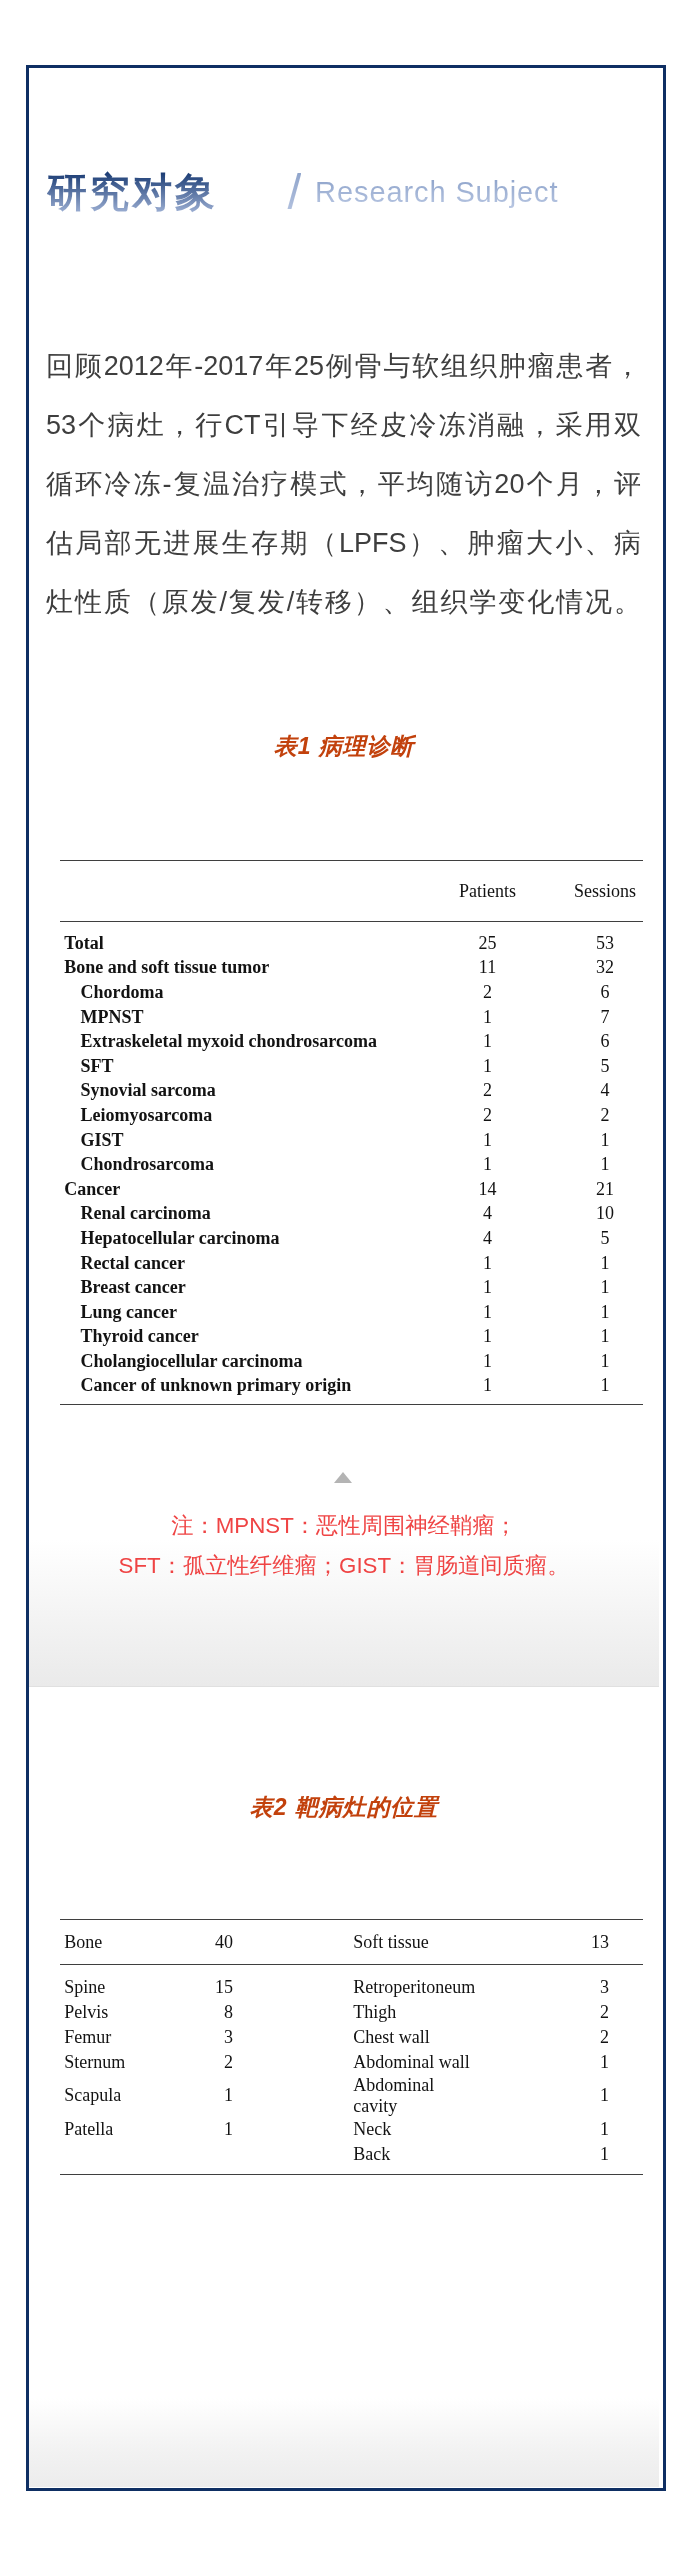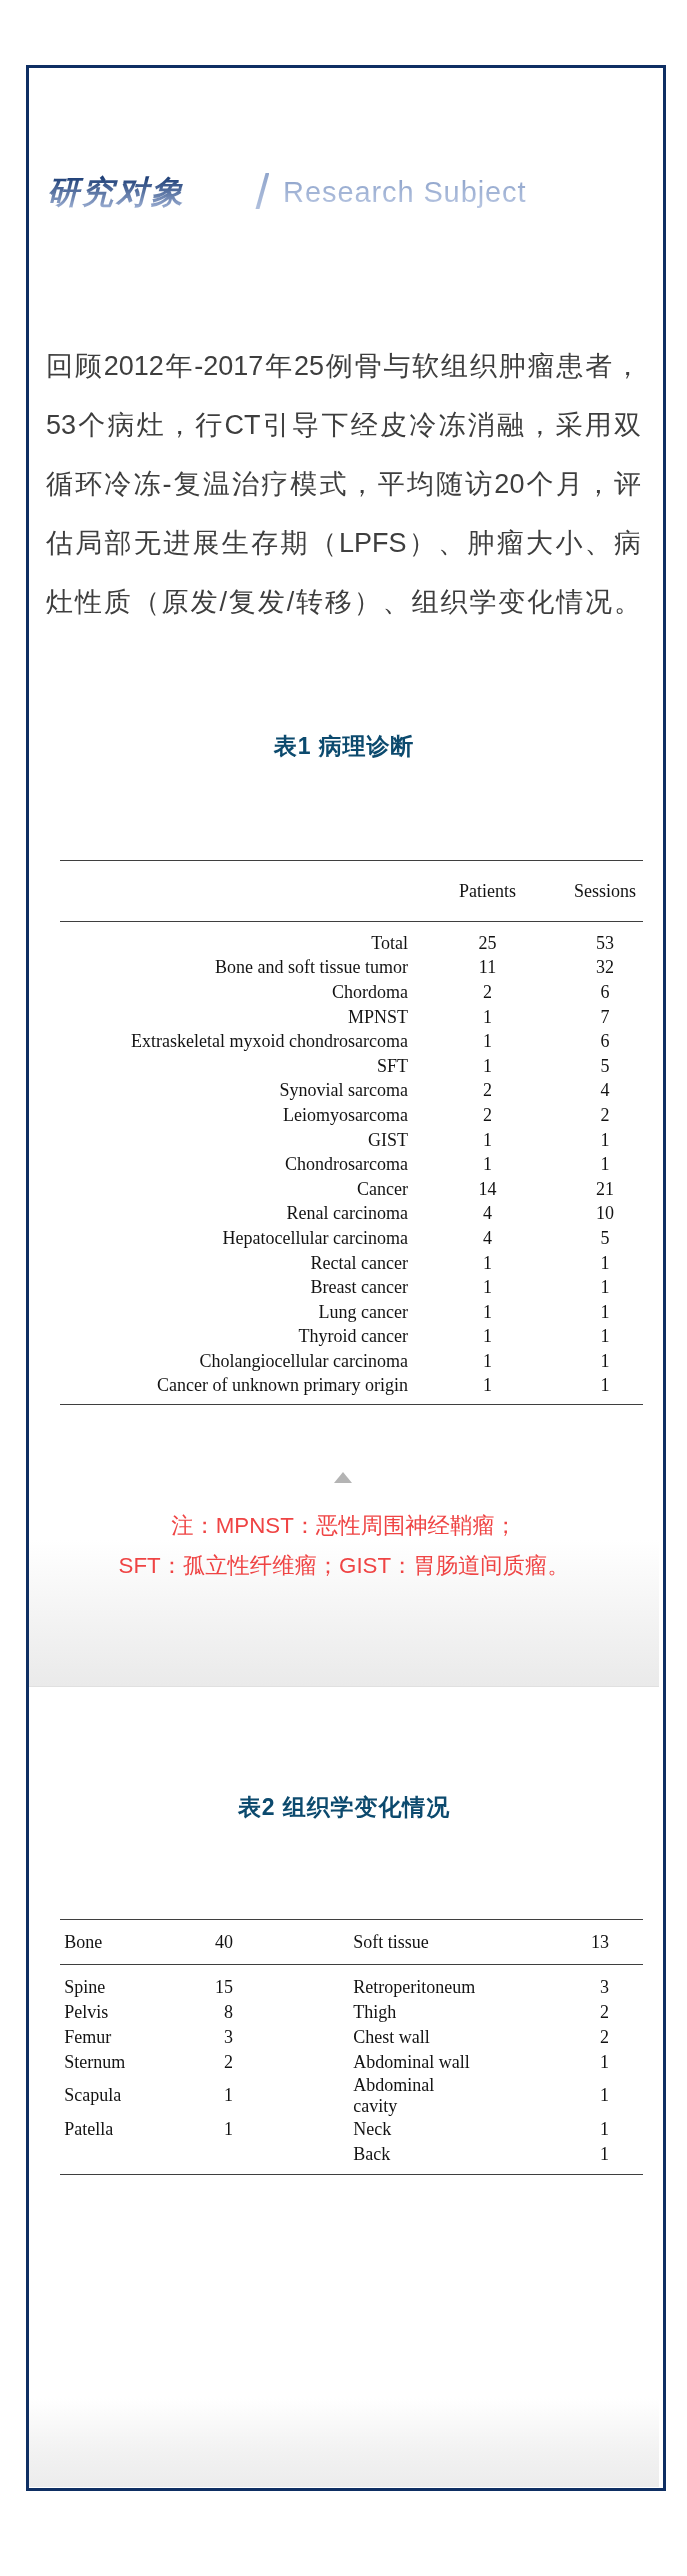--- a/index.html
+++ b/index.html
@@ -16,56 +16,56 @@
   
   .band{position:absolute;left:29px;width:630px;pointer-events:none;}
   #band1{top:1540px;height:146px;
     background:linear-gradient(to bottom,rgba(228,228,228,0) 0%,rgba(226,226,226,0.45) 60%,#eaeaea 100%);
     border-bottom:0.9px solid #e0e0e0;}
   #band2{top:2398px;height:89px;
     background:linear-gradient(to bottom,rgba(228,228,228,0) 0%,rgba(226,226,226,0.45) 60%,#ececec 100%);}
 
   
   .hdr-row{position:absolute;left:47px;top:167px;display:flex;align-items:center;}
-  .hdr-zh{font-size:32px;font-weight:bold;letter-spacing:2.6px;line-height:1.25;color:#2e5188;font-style:italic;}
+  .hdr-zh{font-size:40px;font-weight:bold;letter-spacing:2.6px;line-height:1.25;color:#2e5188;}
   .hdr-slash{font-size:50px;font-weight:normal;line-height:1;margin-left:70px;margin-right:13.8px;color:#9db0d4;}
   .hdr-en{font-size:29px;letter-spacing:0.9px;color:#96abd0;}
   @supports ((-webkit-background-clip:text) or (background-clip:text)){
     .hdr-zh{background:linear-gradient(#1c3d75 12%,#a3b5d8 96%);-webkit-background-clip:text;background-clip:text;color:transparent;}
     .hdr-slash{background:linear-gradient(#8ba1c9,#b7c5e1);-webkit-background-clip:text;background-clip:text;color:transparent;}
     .hdr-en{background:linear-gradient(#8ba1c9,#bac8e3);-webkit-background-clip:text;background-clip:text;color:transparent;}
   }
 
   
   .intro{position:absolute;left:46px;top:337px;width:595px;font-size:27px;color:#3e3e3e;}
   .intro-line{line-height:59px;text-align:justify;text-align-last:justify;white-space:nowrap;}
 
   
-  .caption{position:absolute;left:0;width:688px;text-align:center;color:#0c4a6e;font-weight:bold;font-size:23px;letter-spacing:0.9px;}
+  .caption{position:absolute;left:0;width:688px;text-align:center;color:#c2410c;font-weight:bold;font-size:23px;letter-spacing:0.9px;font-style:italic;}
   #cap1{top:731px;}
   #cap2{top:1792px;}
 
   
   table.sci{
     position:absolute;left:60px;width:583px;border-collapse:collapse;table-layout:fixed;
     font-family:"Liberation Serif","DejaVu Serif",serif;font-size:18px;color:#131313;
     border-bottom:1.7px solid #3f3f3f;
   }
   table.sci thead th{
     font-weight:normal;border-top:1.7px solid #3f3f3f;border-bottom:1.7px solid #3f3f3f;
     padding:0;
   }
   #table1{top:860px;}
   #table1 thead tr{height:61px;}
   #table1 thead th{text-align:center;}
   #table1 tbody:before{content:"";display:table-row;height:9.5px;}
   #table1 tbody:after{content:"";display:table-row;height:6px;}
   #table1 tbody tr{height:24.6px;}
   #table1 td{padding:0;}
-  #table1 td.lbl{text-align:right;padding-left:4.3px;}
+  #table1 td.lbl{text-align:left;padding-left:4.3px;font-weight:bold;}
   #table1 td.lbl.ind{padding-left:20.6px;}
   #table1 td.num{text-align:center;}
 
   #table2{top:1919px;}
   #table2 thead tr{height:45px;}
   #table2 tbody:before{content:"";display:table-row;height:10.3px;}
   #table2 tbody:after{content:"";display:table-row;height:7.7px;}
   #table2 tbody tr{height:25px;}
   #table2 td,#table2 th{padding:0;}
   #table2 .c1{text-align:left;padding-left:4.3px;}
@@ -215,21 +215,21 @@
     </tbody>
 </table>
 
 <div class="triangle"></div>
 
 <div class="note" id="note">
     <div class="note-line">注：MPNST：恶性周围神经鞘瘤；</div>
     <div class="note-line">SFT：孤立性纤维瘤；GIST：胃肠道间质瘤。</div>
   </div>
 
-<div class="caption" id="cap2">表2 组织学变化情况</div>
+<div class="caption" id="cap2">表2 靶病灶的位置</div>
 
 <table class="sci" id="table2">
   <colgroup>
       <col style="width:120px">
       <col style="width:58px">
       <col style="width:232px">
       <col style="width:172px">
     </colgroup>
   <thead>
     <tr>

